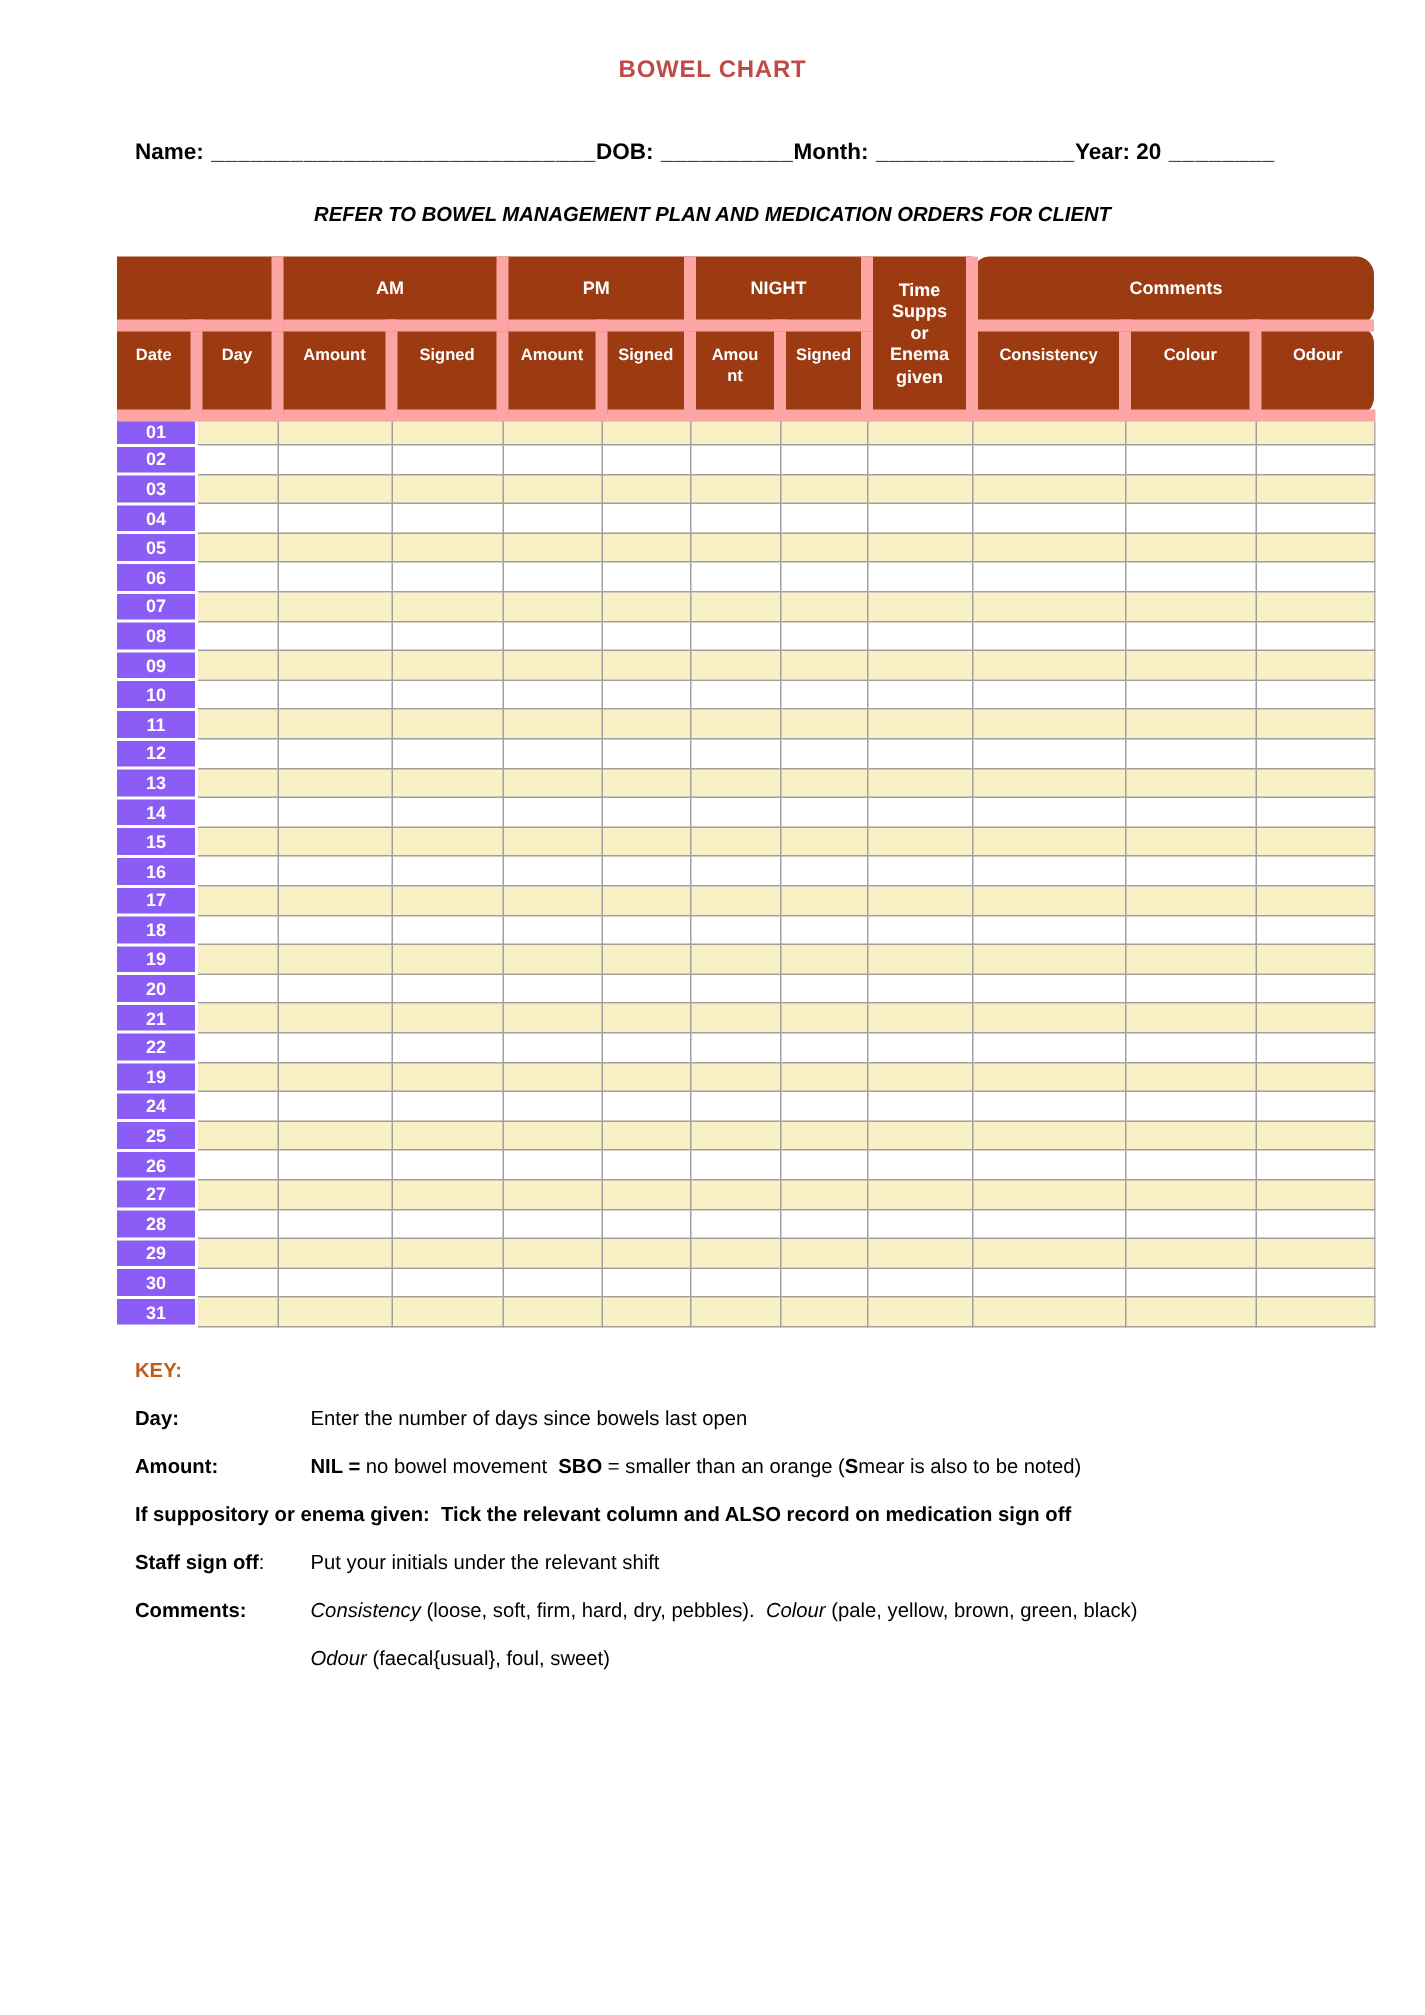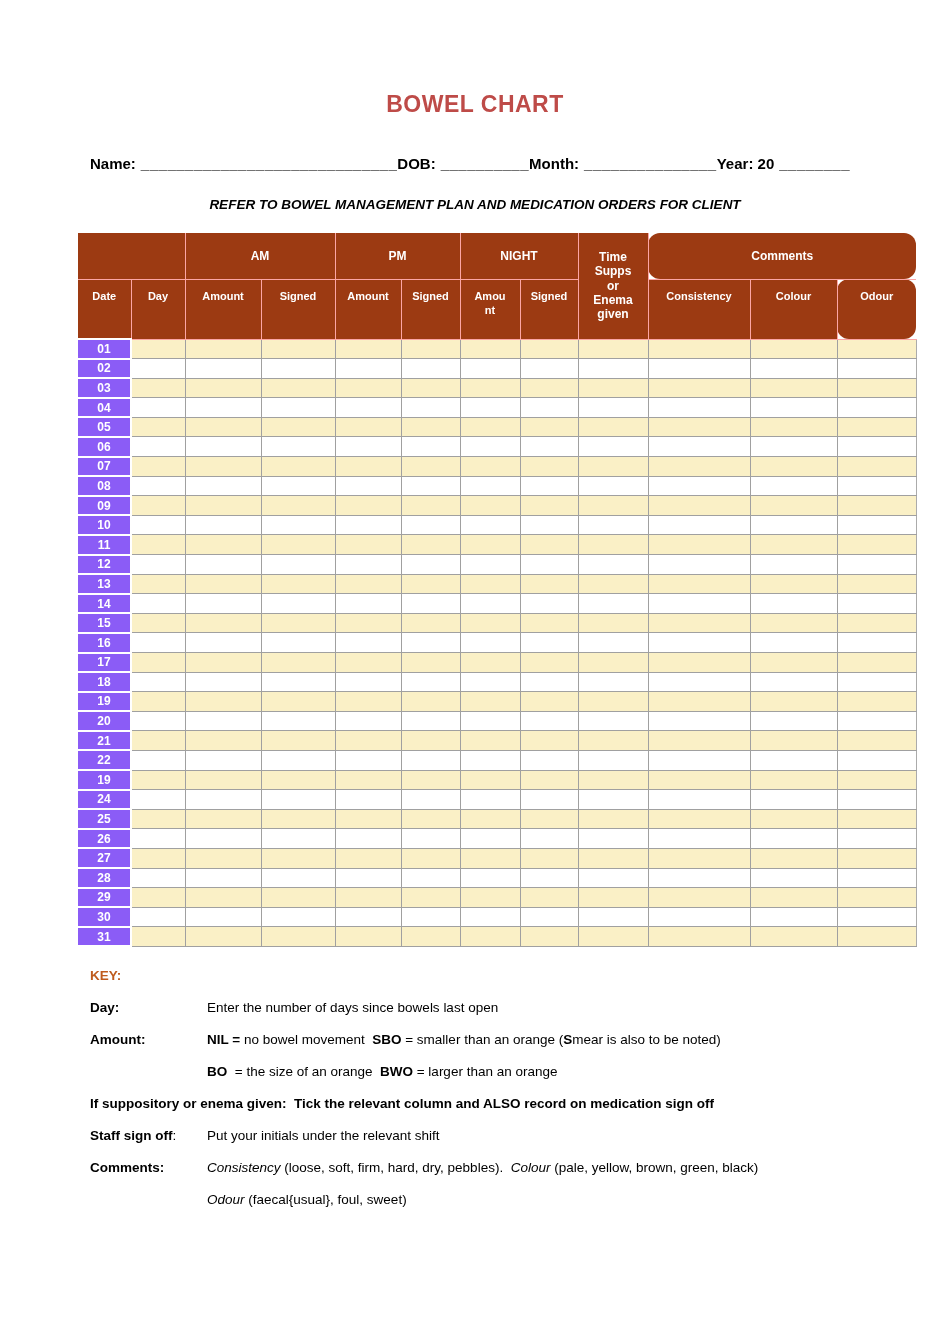--- a/index.html
+++ b/index.html
@@ -7,23 +7,23 @@
   body {
     width: 950px; height: 1343px;
     background: #ffffff;
     font-family: "Liberation Sans", sans-serif;
     color: #000;
     overflow: hidden;
   }
   .page { width: 950px; height: 1343px; position: relative; }
 
   .title {
-    margin: 0; padding-top: 91px;
+    margin: 0; padding-top: 38px;
     text-align: center;
-    font-size: 23px; font-weight: 700;
+    font-size: 16px; font-weight: 700;
     color: #BE4B48;
     letter-spacing: 0.5px;
   }
 
   .name-row {
     display: flex; justify-content: space-between;
     margin: 37px 105px 0 90px;
     font-size: 15px; font-weight: 700;
     white-space: nowrap;
   }
@@ -50,21 +50,21 @@
   table.chart col.c-pms   { width: 59px; }
   table.chart col.c-nia   { width: 60px; }
   table.chart col.c-nis   { width: 58px; }
   table.chart col.c-sup   { width: 70px; }
   table.chart col.c-con   { width: 102px; }
   table.chart col.c-col   { width: 87px; }
   table.chart col.c-odo   { width: 79px; }
 
   thead th {
     background: #9C3A12; color: #fff;
-    border: 1px solid #fca5a5;
+    border: 8px solid #fca5a5;
     font-weight: 700; text-align: center;
     padding: 0; vertical-align: middle;
   }
   thead tr.grp-row th { font-size: 12px; height: 46px; border-top: none; }
   thead tr.sub-row th {
     font-size: 11px; height: 60px;
     vertical-align: top; padding-top: 9px;
     white-space: pre-line; line-height: 1.3;
   }
   thead th.supps {
@@ -645,24 +645,20 @@
     <div class="key-row">
       <span class="key-label">Day:</span>
       <span class="key-text">Enter the number of days since bowels last open</span>
     </div>
 
     <div class="key-row">
       <span class="key-label">Amount:</span>
       <span class="key-text"><span class="b pre">NIL =</span><span class="pre"> no bowel movement  </span><span class="b pre">SBO</span><span class="pre"> = smaller than an orange (</span><span class="b pre">S</span><span class="pre">mear is also to be noted)</span></span>
     </div>
 
-    <div class="key-row">
-      <span class="key-label"></span>
-      <span class="key-text"><span class="b pre">BO</span><span class="pre">  = the size of an orange  </span><span class="b pre">BWO</span><span class="pre"> = larger than an orange</span></span>
-    </div>
 
     <div class="key-full pre">If suppository or enema given:  Tick the relevant column and ALSO record on medication sign off</div>
 
     <div class="key-row">
       <span class="key-label"><span class="b">Staff sign off</span><span style="font-weight:400">:</span></span>
       <span class="key-text">Put your initials under the relevant shift</span>
     </div>
 
     <div class="key-row">
       <span class="key-label">Comments:</span>

